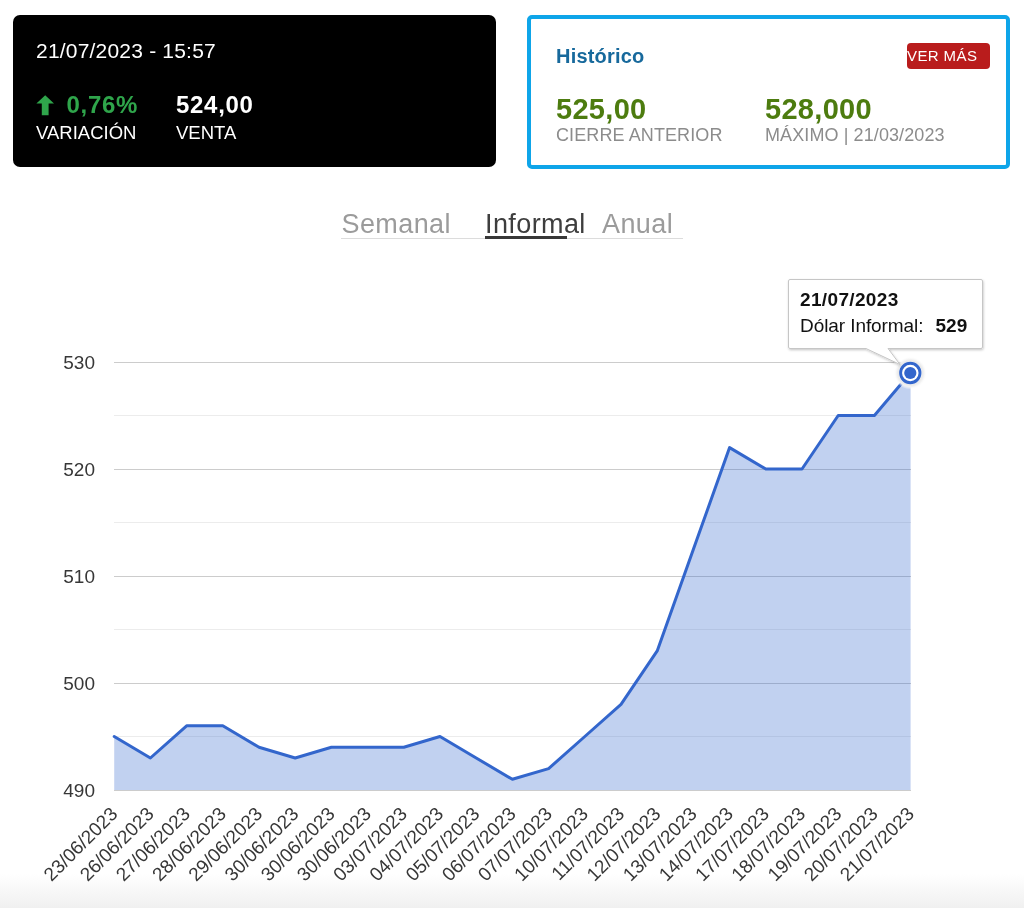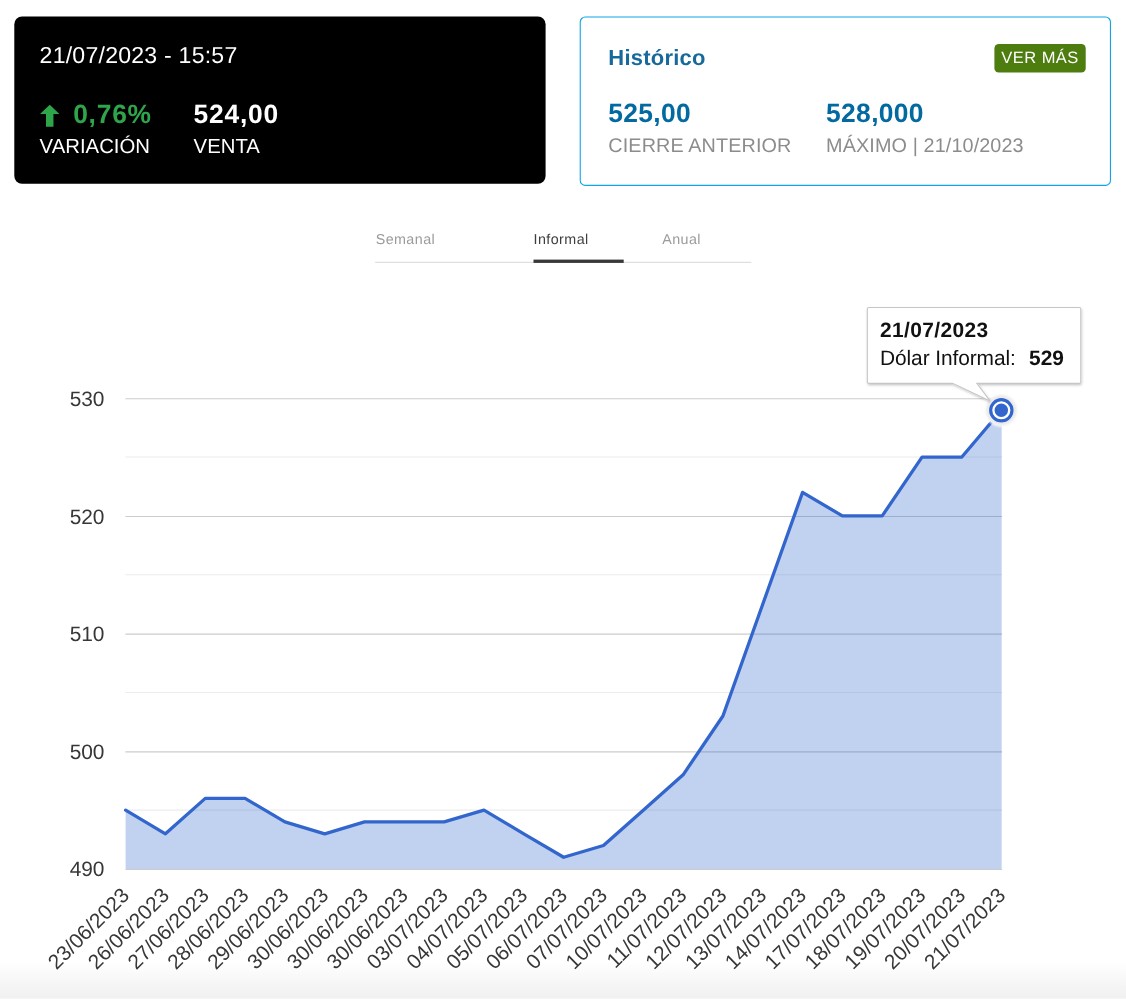--- a/index.html
+++ b/index.html
@@ -9,28 +9,28 @@
   
   .card-blue { left:13px; top:15px; width:483px; height:152px; background:#000000; border-radius:7px; color:#fff; }
   .cb-date { position:absolute; left:23px; top:24px; font-size:21px; letter-spacing:0.2px; }
   .cb-col { position:absolute; top:76px; }
   .cb-val { font-size:24px; font-weight:bold; letter-spacing:0.7px; height:21px; }
   .cb-lab { font-size:18.5px; margin-top:10px; letter-spacing:0; }
   .green { color:#2FA54B; padding-left:30.5px;text-align:right; }
   .arr { position:absolute; left:0; top:4px; }
 
   
-  .card-white { left:527px; top:15px; width:483px; height:154px; background:#fff; border:1px solid #0ea5e9; border-radius:5px; }
+  .card-white { left:527px; top:15px; width:483px; height:154px; background:#fff; border:4px solid #0ea5e9; border-radius:5px; }
   .hist { position:absolute; left:25px; top:26px; color:#17699C; font-size:20px; font-weight:bold; letter-spacing:0.2px; }
-  .vermas { position:absolute; left:376px; top:24px; width:83px; height:26px; background:#4d7c0f; border-radius:4px; color:#fff; font-size:15px; letter-spacing:0.4px; text-align:center; line-height:26px; }
-  .cw-big { font-size:24px; font-weight:bold; color:#0369a1; letter-spacing:0.3px; height:21px; }
+  .vermas { position:absolute; left:376px; top:24px; width:83px; height:26px; background:#b91c1c; border-radius:4px; color:#fff; font-size:15px; letter-spacing:0.4px; line-height:26px; }
+  .cw-big { font-size:29px; font-weight:bold; color:#4d7c0f; letter-spacing:0.3px; height:21px; }
   .cw-gray { font-size:18px; color:#8c8c8c; margin-top:11px; letter-spacing:0.1px; }
 
   
-  .tab { position:absolute; top:211px; font-size:13px; color:#9b9b9b; letter-spacing:0.4px; line-height:1; }
+  .tab { position:absolute; top:211px; font-size:27px; color:#9b9b9b; letter-spacing:0.4px; line-height:1; }
   .tab.active { color:#3e3e3e; }
   .tabline { position:absolute; left:341px; top:238px; width:342px; height:1px; background:#dcdcdc; }
   .tabline-dark { position:absolute; left:485px; top:236px; width:81.5px; height:3px; background:#383838; }
 
   
   .band { left:0; top:874px; width:1024px; height:34px; background:linear-gradient(180deg, #ffffff 0%, #f0f0f0 100%); }
 </style>
 </head>
 <body>
   <div class="abs card-blue">
@@ -47,23 +47,23 @@
     </div>
   </div>
 
   <div class="abs card-white">
     <div class="hist">Histórico</div>
     <div class="vermas">VER MÁS</div>
     <div class="cb-col" style="left:25px; top:74px;">
       <div class="cw-big">525,00</div>
       <div class="cw-gray">CIERRE ANTERIOR</div>
     </div>
-    <div class="cb-col" style="left:223px; top:74px;">
+    <div class="cb-col" style="left:234px; top:74px;">
       <div class="cw-big">528,000</div>
-      <div class="cw-gray">MÁXIMO | 21/10/2023</div>
+      <div class="cw-gray">MÁXIMO | 21/03/2023</div>
     </div>
   </div>
 
   <span class="tab" style="left:341.5px;">Semanal</span>
   <span class="tab active" style="left:485px;">Informal</span>
   <span class="tab" style="left:602px;">Anual</span>
   <div class="tabline"></div>
   <div class="tabline-dark"></div>
 
   <div class="abs band"></div>

